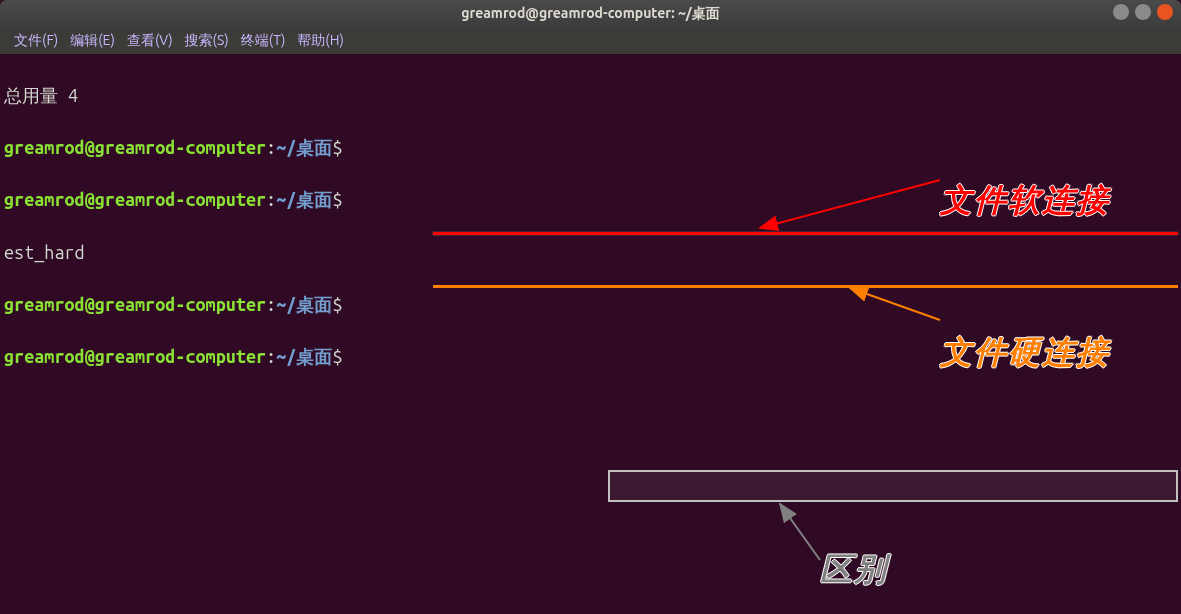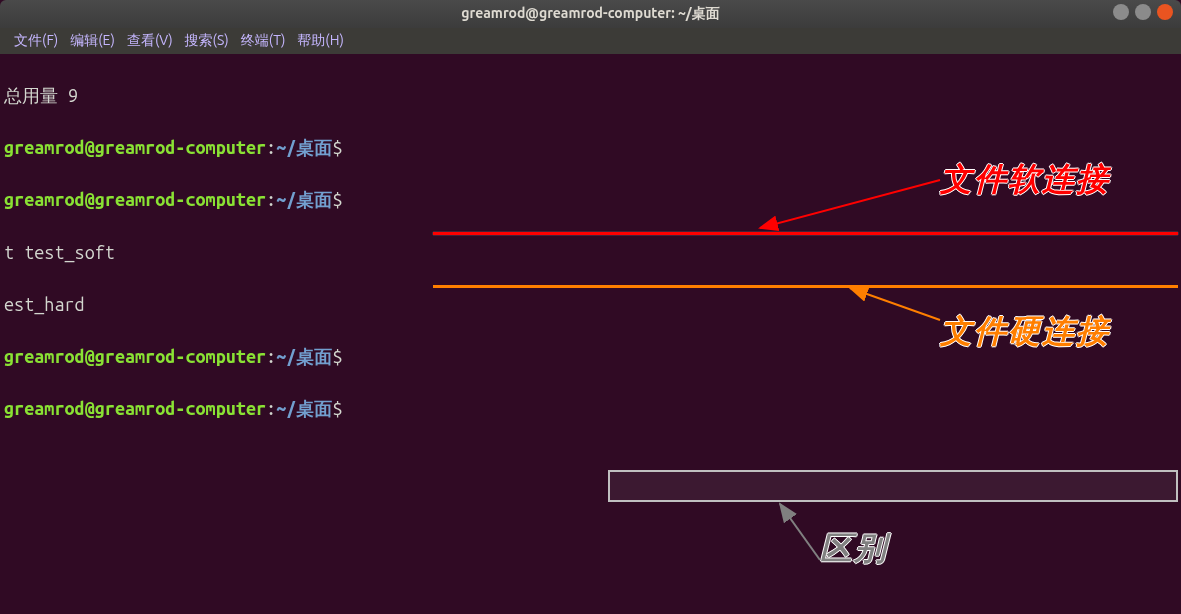--- a/index.html
+++ b/index.html
@@ -79,20 +79,21 @@
   }
   .annotation {
     position: absolute;
     font-family: "SimSun", serif;
     font-size: 32px;
     font-weight: bold;
     font-style: italic;
     color: #ff0000;
     text-shadow: 1px 0 #fff, -1px 0 #fff, 0 1px #fff, 0 -1px #fff;
     letter-spacing: 2px;
+    margin-top: 21px;
   }
   .annotation.orange { color: #ff7f00; }
   .annotation.gray { color: #808080; font-style: italic; }
   .highlight-box {
     position: absolute;
     border: 2px solid #c0c0c0;
     background: rgba(200,200,200,0.08);
   }
   svg.arrow { position: absolute; overflow: visible; pointer-events: none; }
 </style>
@@ -111,24 +112,23 @@
 <div class="menubar">
   <span class="menu-item">文件(F)</span>
   <span class="menu-item">编辑(E)</span>
   <span class="menu-item">查看(V)</span>
   <span class="menu-item">搜索(S)</span>
   <span class="menu-item">终端(T)</span>
   <span class="menu-item">帮助(H)</span>
 </div>
 
 <div class="terminal">
-<div><span class="cmd">总用量 9</span></div>
+<div><span class="cmd">总用量 4</span></div>
 <div><span class="prompt-user">greamrod@greamrod-computer</span><span class="cmd">:</span><span class="prompt-tilde">~</span><span class="prompt-chinese">/桌面</span><span class="cmd">$</span></div>
 <div><span class="prompt-user">greamrod@greamrod-computer</span><span class="cmd">:</span><span class="prompt-tilde">~</span><span class="prompt-chinese">/桌面</span><span class="cmd">$</span></div>
-<div><span class="cmd">t test_soft</span></div>
 <div><span class="cmd">est_hard</span></div>
 <div><span class="prompt-user">greamrod@greamrod-computer</span><span class="cmd">:</span><span class="prompt-tilde">~</span><span class="prompt-chinese">/桌面</span><span class="cmd">$</span></div>
 <div><span class="prompt-user">greamrod@greamrod-computer</span><span class="cmd">:</span><span class="prompt-tilde">~</span><span class="prompt-chinese">/桌面</span><span class="cmd">$</span></div>
 
 
 
 
 
 
 

